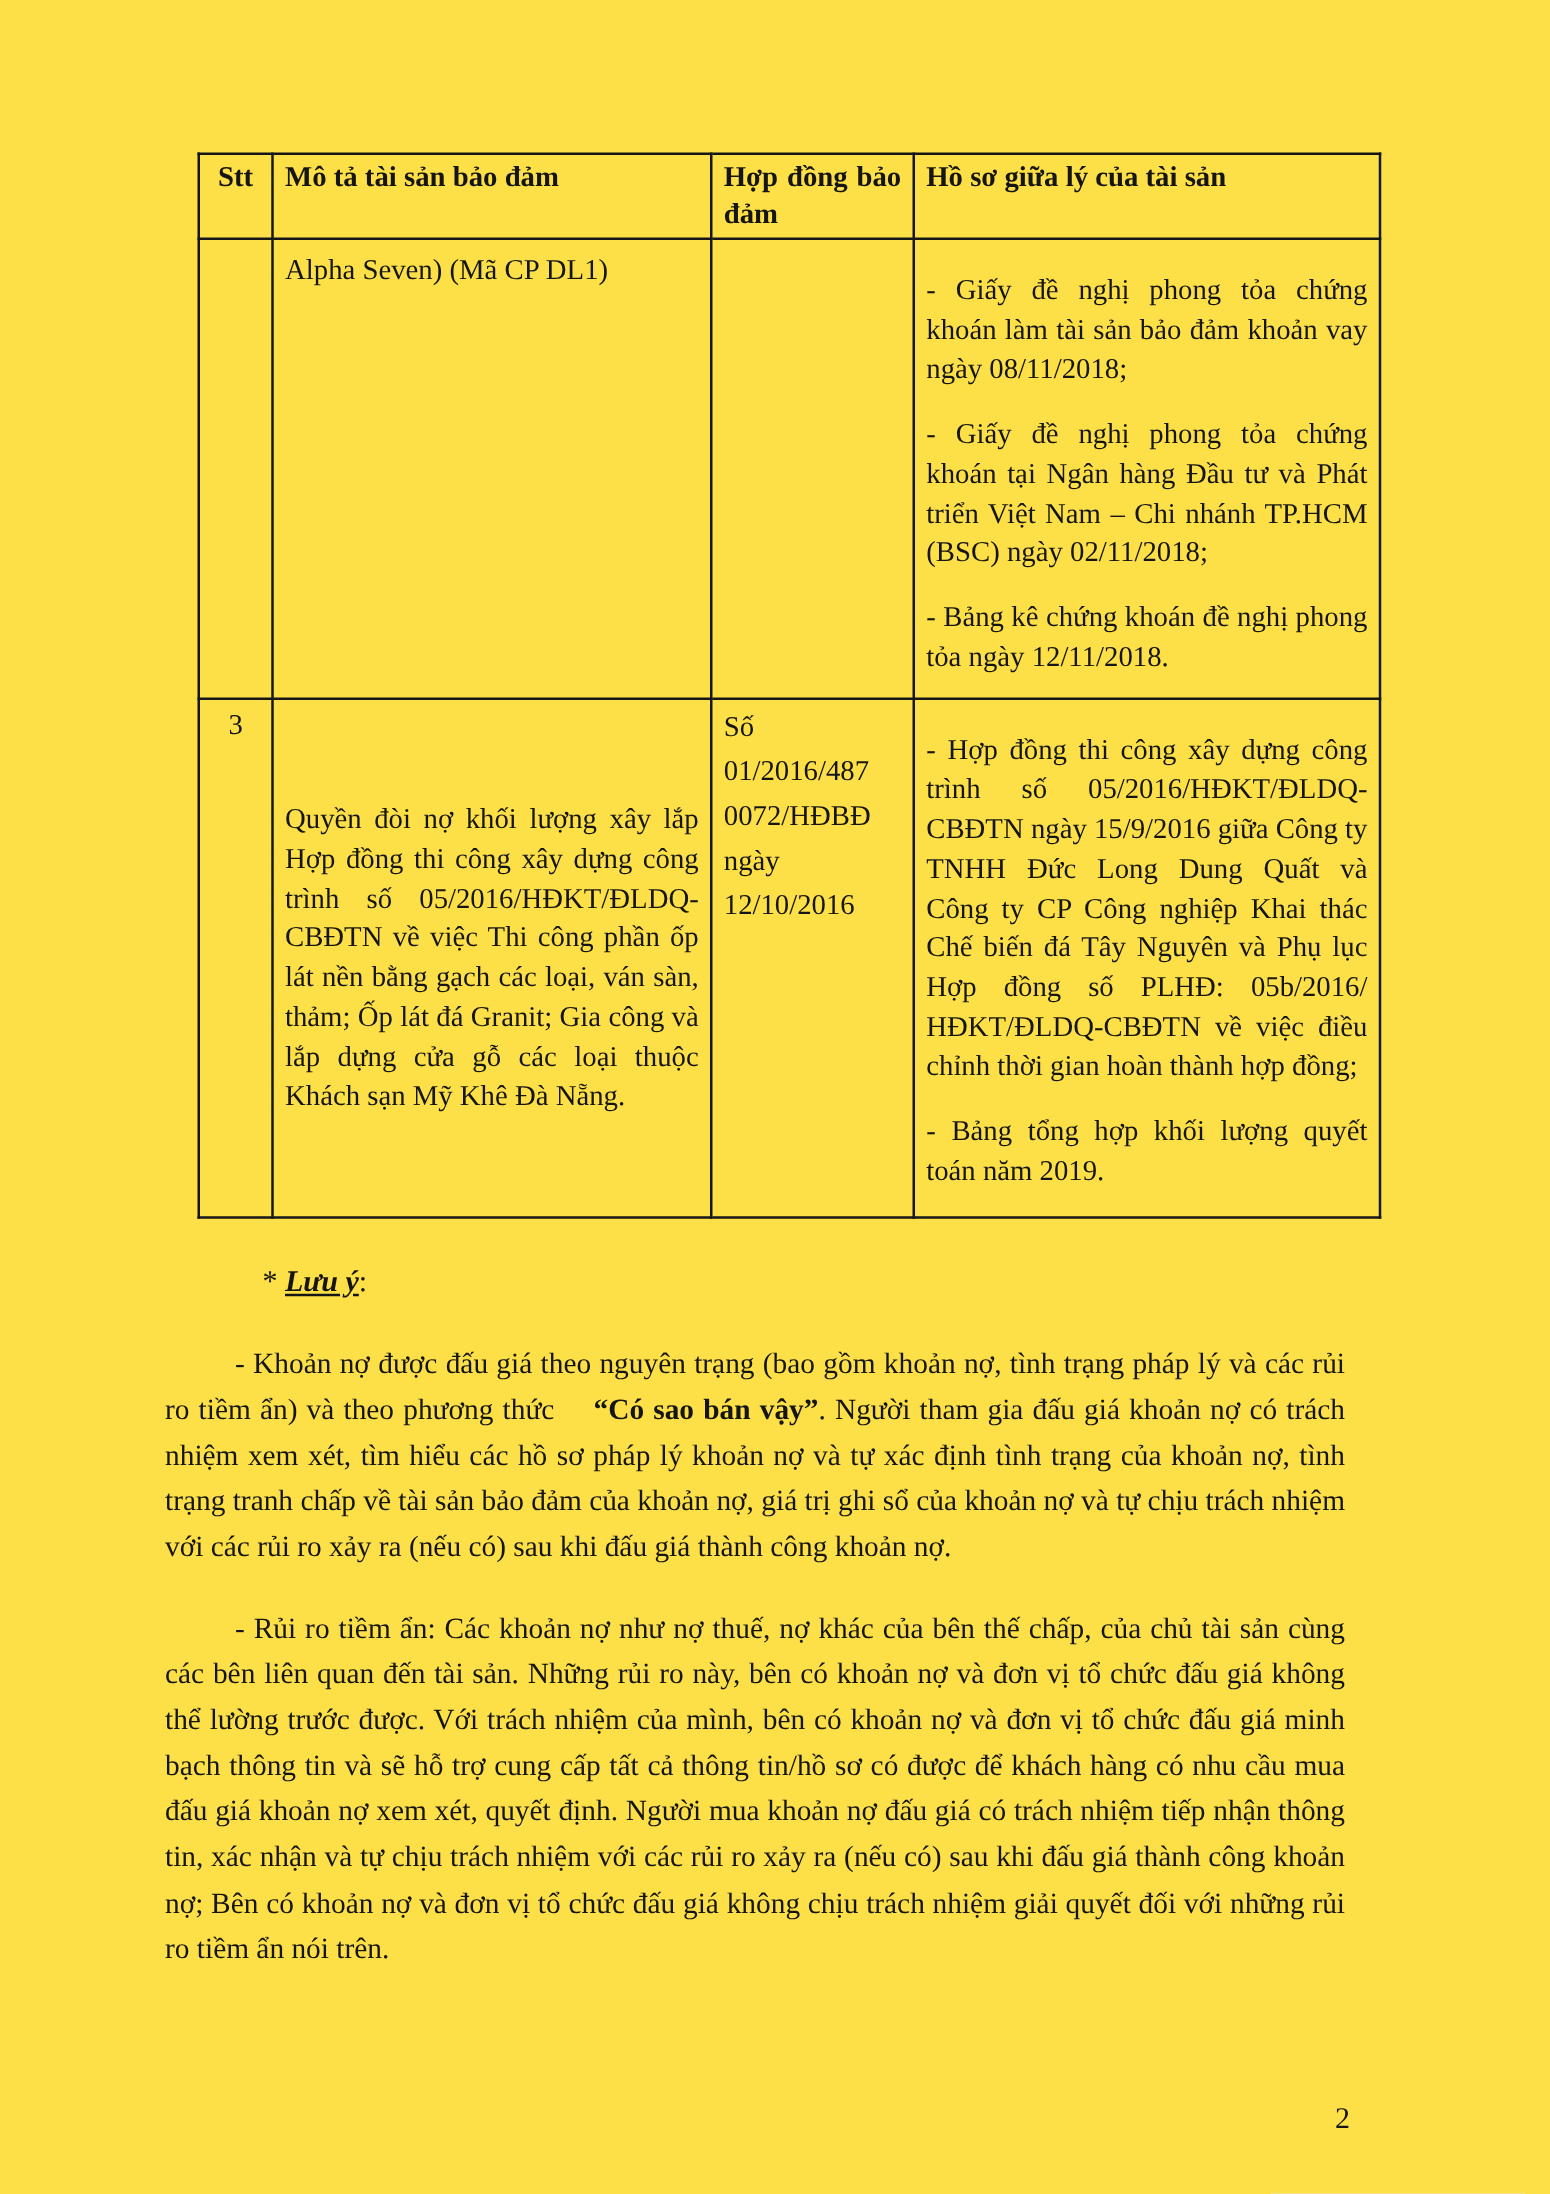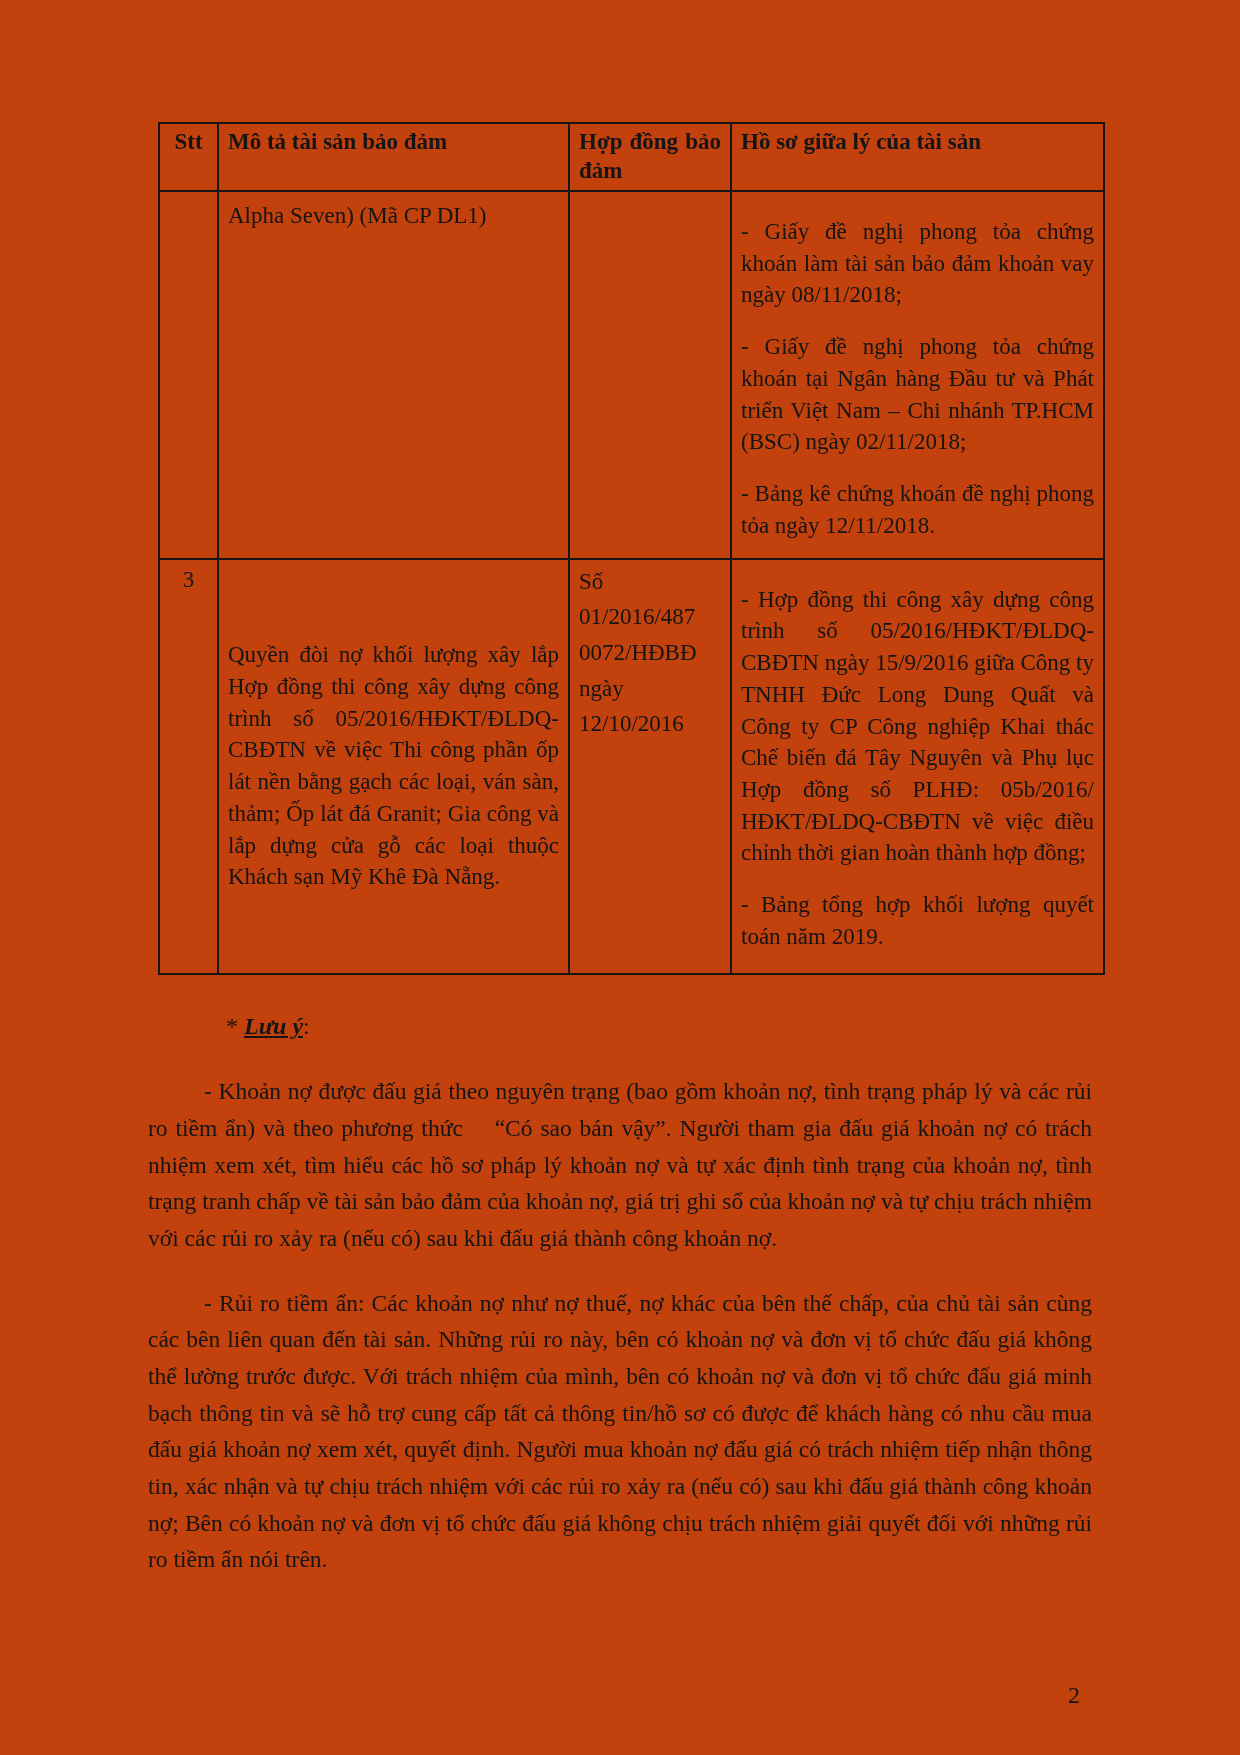--- a/index.html
+++ b/index.html
@@ -1,20 +1,20 @@
 <!DOCTYPE html>
 <html><head>
 <meta charset="utf-8">
 <style>
   html,body{margin:0;padding:0;background:#e8e8e8;}
   .page{
     position:relative;
     width:1240px;height:1755px;
     margin:0 auto;
-    background:#c2410c;
+    background:#fde047;
     font-family:"Liberation Serif","DejaVu Serif",serif;
     color:#151515;
     overflow:hidden;
   }
 
   
   table.collateral{
     position:absolute;left:158px;top:122px;
     width:945px;
     border-collapse:collapse;table-layout:fixed;
@@ -40,27 +40,27 @@
   tr.row-2{height:415px;}
   td.c-stt{text-align:center;vertical-align:middle;}
   tr.row-1 td.c-desc{vertical-align:top;text-align:left;padding-top:8px;}
   tr.row-2 td.c-desc{vertical-align:middle;text-align:justify;}
   td.c-contract{vertical-align:middle;white-space:pre-line;line-height:1.55;}
   td.c-legal{vertical-align:top;text-align:justify;}
   td.c-legal p{margin:20px 0 12px;}
 
   
   .notes{
-    position:absolute;left:148px;top:1008px;width:944px;
+    position:absolute;left:132px;top:1008px;width:944px;
     font-size:23.5px;line-height:1.56;text-align:justify;
   }
   .notes-title{margin:0 0 28px 78px;font-size:24px;text-align:left;}
   .notes-title .lt{font-weight:bold;font-style:italic;text-decoration:underline;}
   .para{margin:0 0 28px;text-indent:56px;}
-  .b{font-weight:normal;margin-left:24px;}
+  .b{font-weight:bold;margin-left:24px;}
 
   .page-number{
     position:absolute;right:160px;bottom:46px;
     font-size:24px;
   }
 </style>
 </head>
 <body>
 
 <div class="page">

